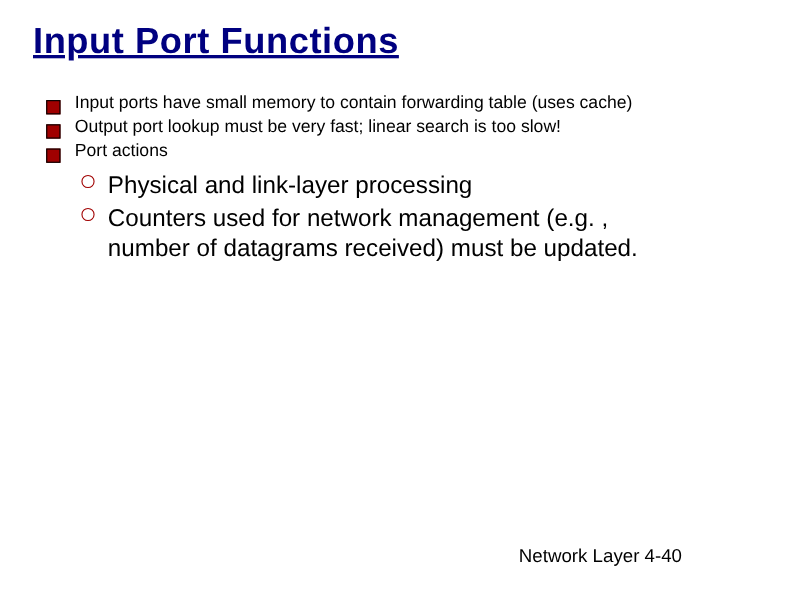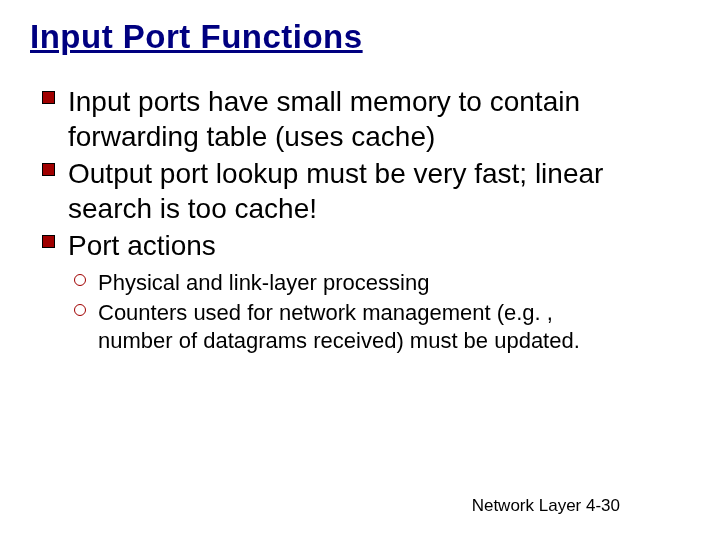--- a/index.html
+++ b/index.html
@@ -26,21 +26,21 @@
     margin: 0 0 28px 0;
     letter-spacing: 0.5px;
   }
   ul.bullets {
     list-style: none;
     margin: 0;
     padding: 0 10px 0 10px;
   }
   ul.bullets > li {
     position: relative;
-    font-size: 28px;
+    font-size: 16px;
     line-height: 1.25;
     padding-left: 28px;
     margin-bottom: 2px;
   }
   ul.bullets > li::before {
     content: "";
     position: absolute;
     left: 2px;
     top: 7px;
     width: 13px;
@@ -82,24 +82,24 @@
 </style>
 </head>
 <body>
 
 <div class="slide">
 
   <h1 class="title">Input Port Functions</h1>
 
   <ul class="bullets">
     <li>Input ports have small memory to contain forwarding table (uses cache)</li>
-    <li>Output port lookup must be very fast; linear search is too cache!</li>
+    <li>Output port lookup must be very fast; linear search is too slow!</li>
     <li>Port actions</li>
   </ul>
 
   <ul class="subbullets">
     <li>Physical and link-layer processing</li>
     <li>Counters used for network management (e.g. , number of datagrams received) must be updated.</li>
   </ul>
 
-  <div class="footer">Network Layer   4-30</div>
+  <div class="footer">Network Layer   4-40</div>
 
 </div>
 
 </body></html>

